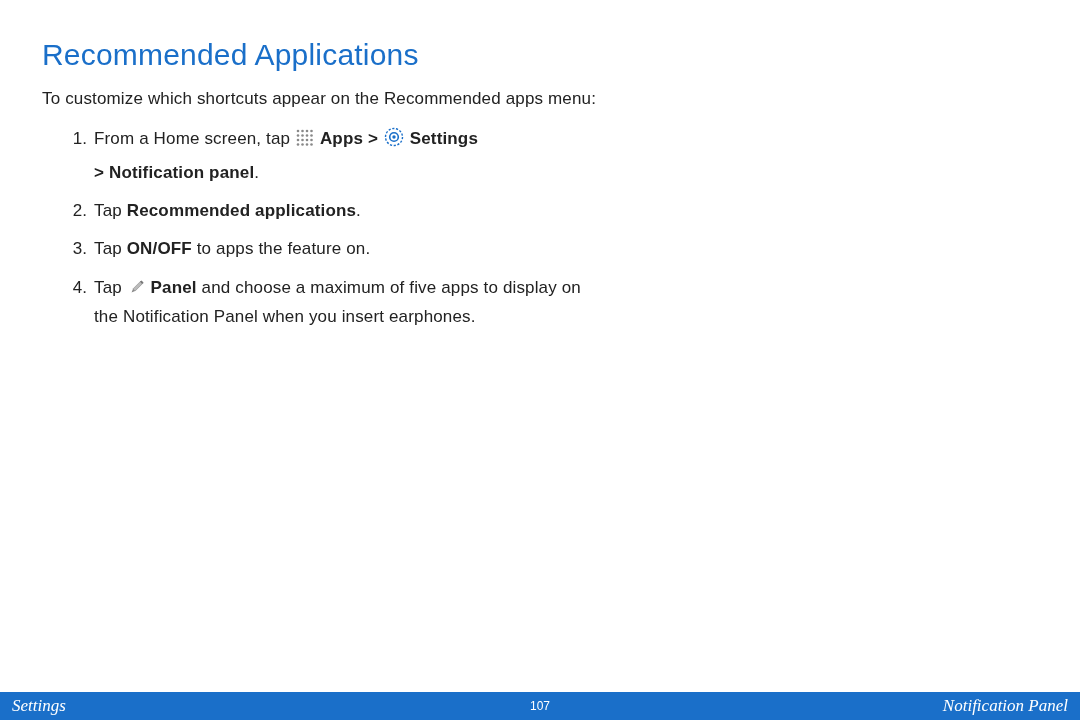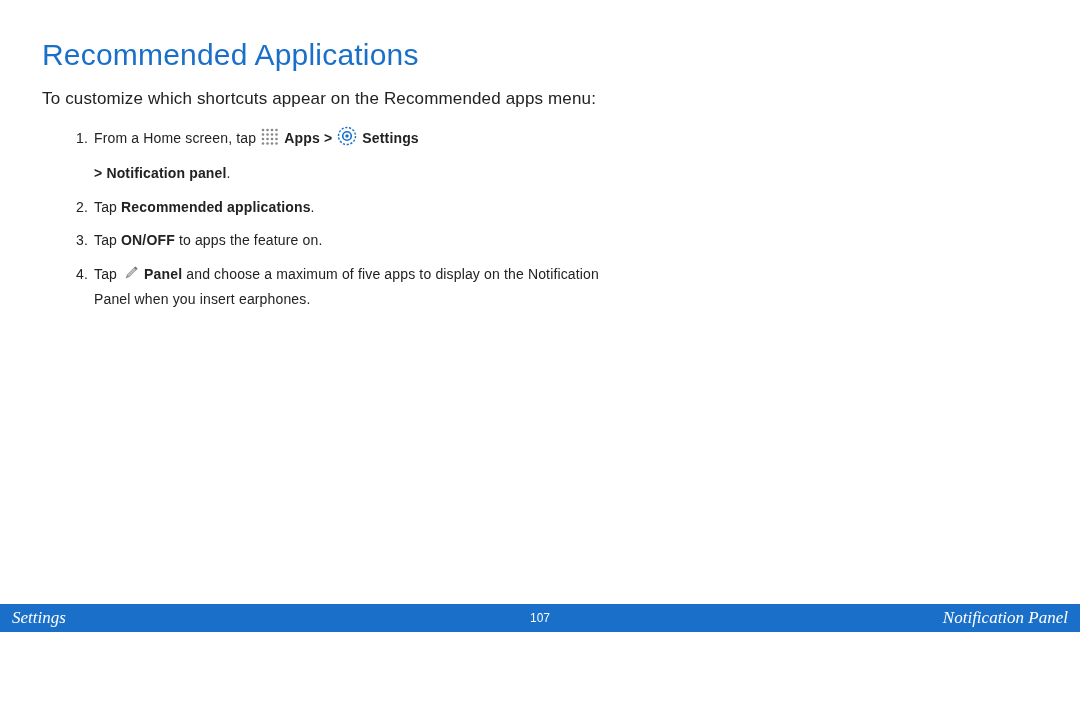--- a/index.html
+++ b/index.html
@@ -8,21 +8,21 @@
     width: 1080px;
     height: 720px;
     font-family: Arial, Helvetica, sans-serif;
     background: #ffffff;
     color: #222;
     overflow: hidden;
   }
   .page {
     position: relative;
     width: 1080px;
-    height: 632px;
+    height: 720px;
     box-sizing: border-box;
     border-radius: 10px;
   }
   .content {
     position: absolute;
     top: 38px;
     left: 42px;
     width: 560px;
   }
   h1.title {
@@ -34,31 +34,31 @@
   }
   p.intro {
     margin: 0 0 14px 0;
     font-size: 17px;
     line-height: 1.55;
     letter-spacing: 0.15px;
   }
   ol.steps {
     margin: 0;
     padding-left: 50px;
-    font-size: 14px;
+    font-size: 17px;
     line-height: 1.55;
     letter-spacing: 0.15px;
   }
   ol.steps li {
     margin: 0 0 12px 0;
     padding-left: 2px;
   }
   .nested-line {
     display: block;
-    margin-top: 10px;
+    margin-top: 4px;
   }
   .bold { font-weight: 700; }
   .icon {
     display: inline-block;
     vertical-align: -3px;
     margin: 0 1px;
   }
   .footer {
     position: absolute;
     left: 0;

